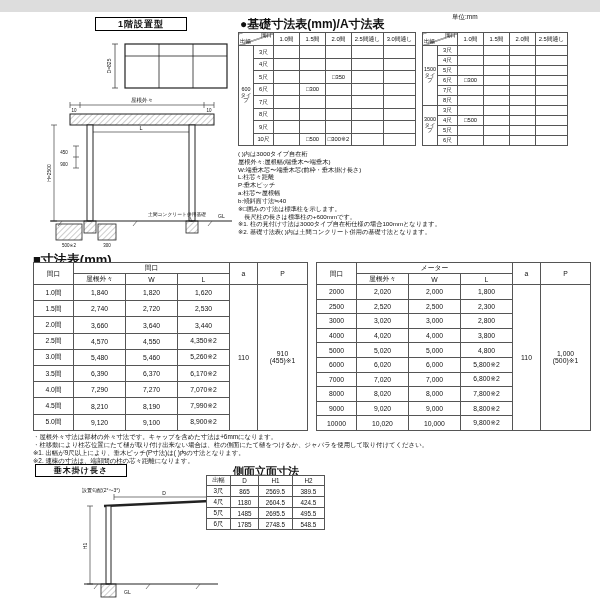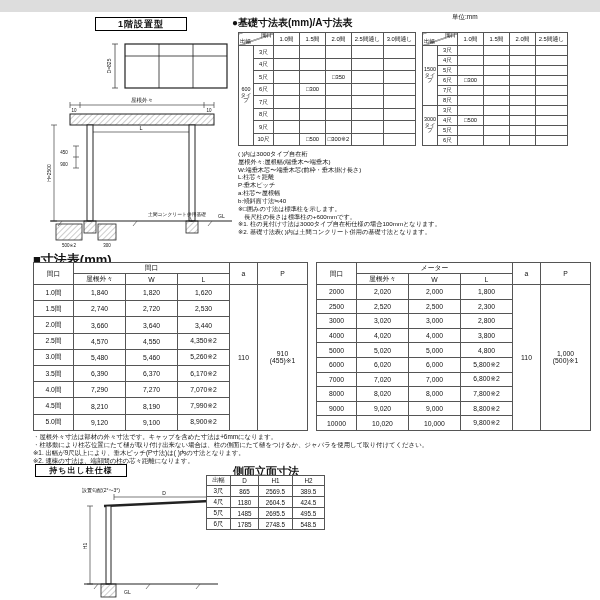--- a/index.html
+++ b/index.html
@@ -103,21 +103,21 @@
 
     <rect x="42" y="125" width="12" height="12" fill="url(#h1p)" stroke="#222" stroke-width="0.8"></rect>
     <rect x="144" y="125" width="12" height="12" fill="url(#h1p)" stroke="#222" stroke-width="0.8"></rect>
 
     <rect x="14" y="128" width="26" height="16" fill="url(#h1p)" stroke="#222" stroke-width="0.8"></rect>
     <rect x="56" y="128" width="18" height="16" fill="url(#h1p)" stroke="#222" stroke-width="0.8"></rect>
     <text x="27" y="151" font-size="4.5" text-anchor="middle">500※2</text>
     <text x="65" y="151" font-size="4.5" text-anchor="middle">300</text>
   </svg>
 
-  <div class="abs sec-title" style="left:232px;top:4px;font-size:10px">●基礎寸法表(mm)/A寸法表</div>
+  <div class="abs sec-title" style="left:240px;top:4px;font-size:12px">●基礎寸法表(mm)/A寸法表</div>
 
   <div class="abs" style="left:238px;top:20px;display:flex;gap:6px">
     <table class="f-table f-left">
       <colgroup>
           <col style="width:15px">
           <col style="width:20px">
           <col style="width:26px">
           <col style="width:26px">
           <col style="width:26px">
           <col style="width:32px">
@@ -497,21 +497,21 @@
   </div>
 
   <div class="abs notes" style="left:33px;top:421px;width:556px;font-size:6.4px">
       <div>・屋根外々寸法は部材の外々寸法です。キャップを含めた寸法は+6mmになります。</div>
       <div>・柱移動により柱芯位置にたて樋が取り付け出来ない場合は、柱の側面にたて樋をつけるか、ジャバラを使用して取り付けてください。</div>
       <div>※1. 出幅が9尺以上により、垂木ピッチ(P寸法)は( )内の寸法となります。</div>
       <div>※2. 連棟の寸法は、端部間の柱の芯々距離になります。</div>
     </div>
 
   <div class="abs label-box" style="left:35px;top:452px;width:92px;height:13px;font-size:8px">
-    <span>持ち出し柱仕様</span>
+    <span>垂木掛け長さ</span>
   </div>
 
   <svg class="abs" style="left:80px;top:472px" width="142" height="118" viewBox="0 0 142 118">
     <defs>
       <pattern id="h2p" width="4" height="4" patternUnits="userSpaceOnUse" patternTransform="rotate(45)">
         <line x1="0" y1="0" x2="0" y2="4" stroke="#999" stroke-width="1"></line>
       </pattern>
     </defs>
     <text x="2" y="8" font-size="5">設置勾配(2°〜3°)</text>
 

